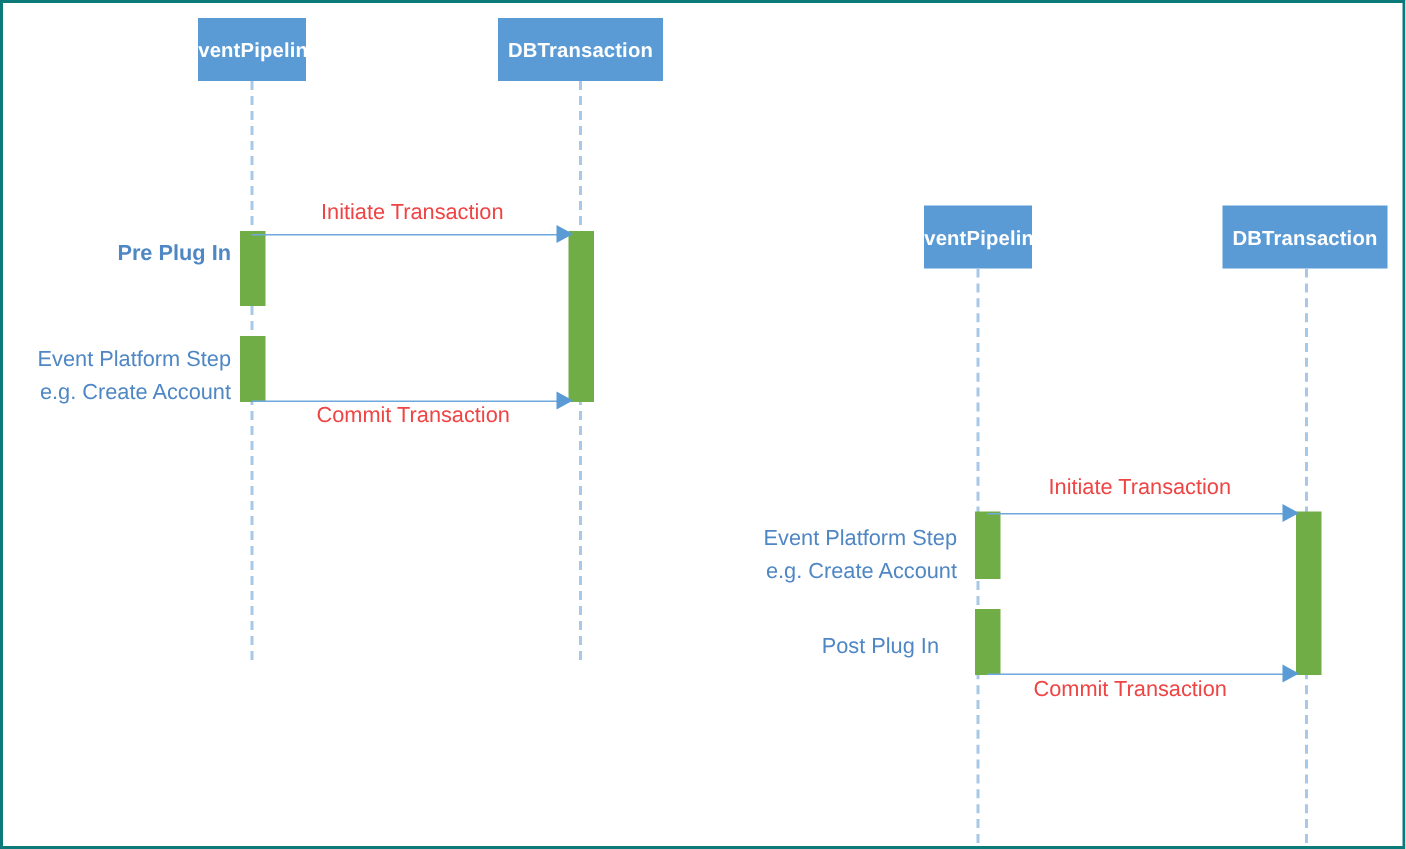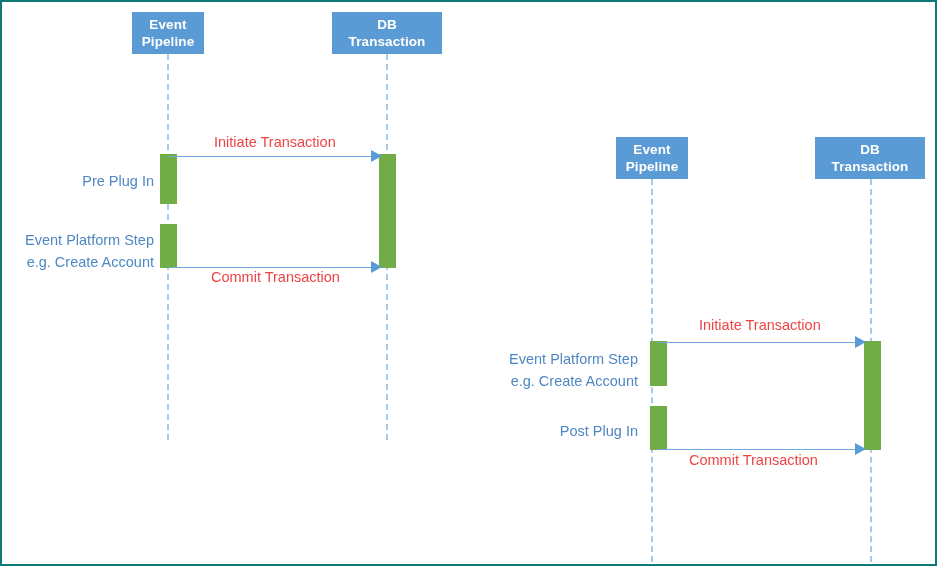--- a/index.html
+++ b/index.html
@@ -22,21 +22,21 @@
   .participant {
     position: absolute;
     box-sizing: border-box;
     background: #5b9bd5;
     color: #ffffff;
     font-weight: bold;
     font-size: 13.5px;
     line-height: 17px;
     text-align: center;
     display: flex;
-    flex-direction: column;
+    flex-direction: row;
     align-items: center;
     justify-content: center;
     letter-spacing: 0.1px;
   }
 
   
   .lifeline {
     position: absolute;
     width: 0;
     border-left: 2px dashed #a8c8e8;
@@ -107,21 +107,21 @@
     <div class="activation" style="left:377px; top:152px; width:17px; height:114px;"></div>
 
     <div class="msg-label" style="left:212px; top:131px;">Initiate Transaction</div>
     <div class="msg-line" style="left:166px; top:154px; width:212px;"></div>
     <div class="msg-head" style="left:369px; top:148px;"></div>
 
     <div class="msg-line" style="left:166px; top:265px; width:212px;"></div>
     <div class="msg-head" style="left:369px; top:259px;"></div>
     <div class="msg-label" style="left:209px; top:266px;">Commit Transaction</div>
 
-    <div class="side-label" style="left:0px; top:168px; width:152px;">
+    <div class="side-label" style="left:0px; top:156px; width:152px;font-weight:bold;">
       <span class="l1">Pre Plug In</span>
     </div>
 
     <div class="side-label" style="left:0px; top:227px; width:152px;">
       <span class="l1">Event Platform Step</span>
       <span class="l2">e.g. Create Account</span>
     </div>
   </div>
 
   <div>
@@ -150,18 +150,18 @@
 
     <div class="msg-line" style="left:656px; top:447px; width:207px;"></div>
     <div class="msg-head" style="left:853px; top:441px;"></div>
     <div class="msg-label" style="left:687px; top:449px;">Commit Transaction</div>
 
     <div class="side-label" style="left:488px; top:346px; width:148px;">
       <span class="l1">Event Platform Step</span>
       <span class="l2">e.g. Create Account</span>
     </div>
 
-    <div class="side-label" style="left:488px; top:418px; width:148px;">
+    <div class="side-label" style="left:476px; top:418px; width:148px;">
       <span class="l1">Post Plug In</span>
     </div>
   </div>
 
 </div>
 
 </body></html>

